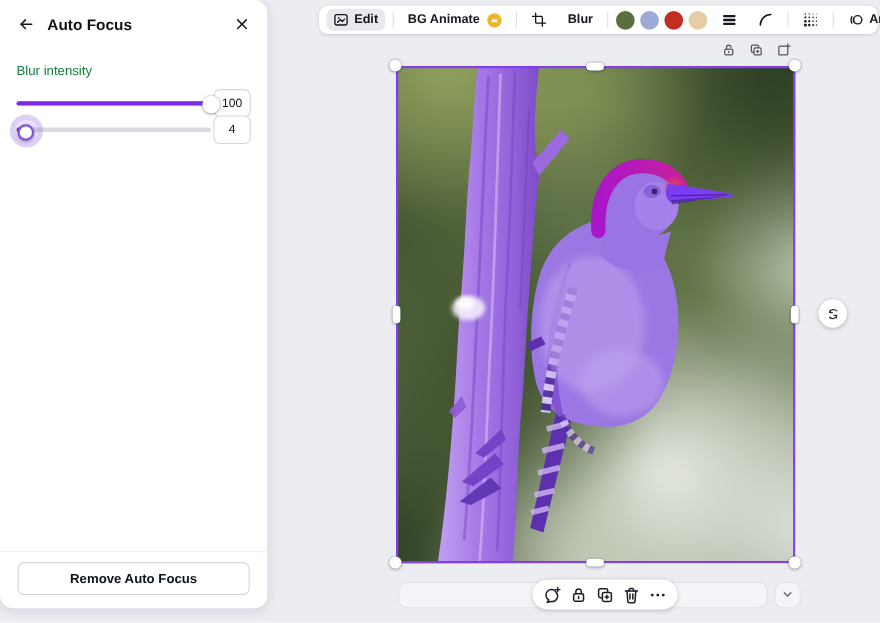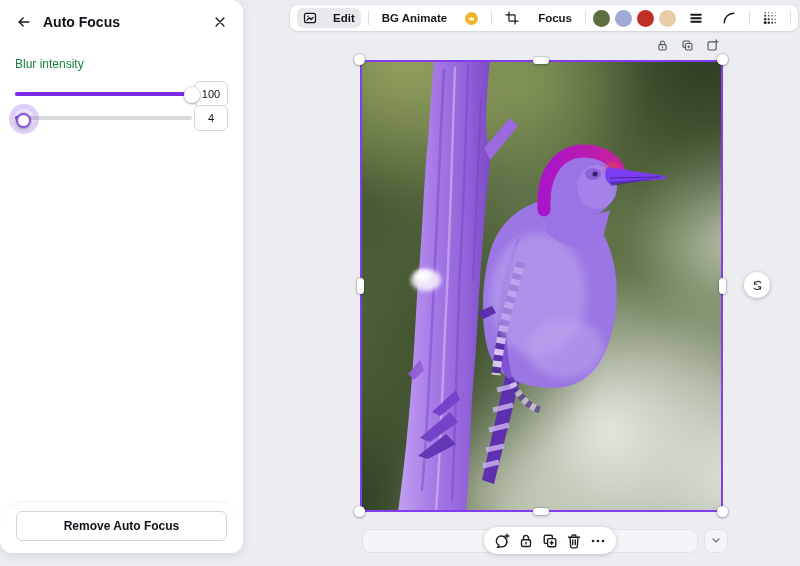--- a/index.html
+++ b/index.html
@@ -3,21 +3,21 @@
 <meta charset="utf-8">
 <style>
   html,body{margin:0;padding:0;}
   body{font-family:"Liberation Sans",sans-serif;}
   .stage{position:relative;width:800px;height:566px;background:#ebedf1;overflow:hidden;}
 
   
   .toolbar{position:absolute;left:290px;top:5px;width:508px;height:26px;background:#fff;
     border-radius:8px;box-shadow:0 0 0 1px rgba(10,20,30,.04),0 1px 3px rgba(10,20,30,.08);
     display:flex;align-items:center;padding:0 7px;gap:7px;box-sizing:border-box;white-space:nowrap;}
-  .tbtn{display:flex;align-items:center;gap:16px;font-size:11.5px;font-weight:bold;color:#14171c;
+  .tbtn{display:flex;align-items:center;gap:5px;font-size:11.5px;font-weight:bold;color:#14171c;
     background:none;border:0;padding:3px 6px;border-radius:6px;cursor:pointer;font-family:inherit;}
   .tbtn.active{background:#e8e9ed;}
   .tb-div{width:1px;height:14px;background:#dcdee3;flex:0 0 1px;}
   .swatches{display:flex;gap:5px;align-items:center;}
   .swatch{width:17px;height:17px;border-radius:50%;border:0;padding:0;cursor:pointer;}
   .crown-badge{width:13px;height:13px;border-radius:50%;background:#f0b429;display:flex;
     align-items:center;justify-content:center;margin-left:2px;}
   .icon14{width:14px;height:14px;display:block;}
   .icon13{width:13px;height:13px;display:block;}
   .icon16{width:16px;height:16px;display:block;}
@@ -36,21 +36,21 @@
   .track{position:absolute;left:0;right:0;top:7px;height:4px;border-radius:2px;background:#d9dade;}
   .fill{position:absolute;left:0;top:7px;height:4px;border-radius:2px;background:#7d2ae8;}
   .thumb{position:absolute;right:-8px;top:2px;margin-top:-7px;width:16px;height:16px;background:#fff;
     border-radius:50%;box-shadow:0 0 0 1px rgba(60,70,90,.12),0 1px 3px rgba(0,0,0,.3);}
   .thumb.ring{width:11px;height:11px;top:2px;margin-top:-5px;right:-7px;border:2.5px solid #8655e0;}
   .halo{position:absolute;right:-15px;top:2px;margin-top:-14px;width:30px;height:30px;border-radius:50%;
     background:rgba(134,85,224,.16);box-shadow:inset 0 0 0 5px rgba(134,85,224,.14);}
   .valbox{flex:0 0 32px;height:24px;border:1px solid #d3d5db;border-radius:6px;background:#fff;
     display:flex;align-items:center;justify-content:center;font-size:11px;color:#0e1318;}
   .panel-footer{position:absolute;left:0;right:0;bottom:0;padding:9px 16px 12px;
-    border-top:1px solid #eceef1;border-radius:25px;}
+    border-top:1px solid #eceef1;}
   .remove-btn{width:100%;height:30px;background:#fff;border:1px solid #d3d5db;border-radius:6px;
     font-size:12px;font-weight:bold;color:#0e1318;font-family:inherit;cursor:pointer;}
 
   
   .page-controls{position:absolute;left:656px;top:39px;display:flex;gap:12px;color:#52565e;}
   .pc-btn{background:none;border:0;padding:0;cursor:pointer;display:flex;color:#52565e;}
 
   
   .photo{position:absolute;left:360px;top:60px;width:363px;height:452px;overflow:hidden;cursor:pointer;}
   .bokeh{position:absolute;inset:-30px;filter:blur(11px);background:
@@ -118,21 +118,21 @@
     <div class="tb-div"></div>
     <button class="tbtn">
       <span>
         <svg class="icon14" viewBox="0 0 16 16" fill="none" stroke="#14171c" stroke-width="1.4" stroke-linecap="round" stroke-linejoin="round">
           <path d="M4.5 1.2v9.3a1 1 0 0 0 1 1h9.3"></path>
             <path d="M1.2 4.5h9.3a1 1 0 0 1 1 1v9.3"></path>
         </svg>
       </span>
     </button>
     <button class="tbtn">
-      <span>Focus</span>
+      <span>Blur</span>
     </button>
     <div class="tb-div"></div>
     <div class="swatches">
       <button class="swatch" style="background: rgb(90, 110, 63);"></button>
       <button class="swatch" style="background: rgb(159, 169, 214);"></button>
       <button class="swatch" style="background: rgb(191, 48, 35);"></button>
       <button class="swatch" style="background: rgb(230, 205, 166);"></button>
     </div>
     <button class="tbtn">
       <span>

